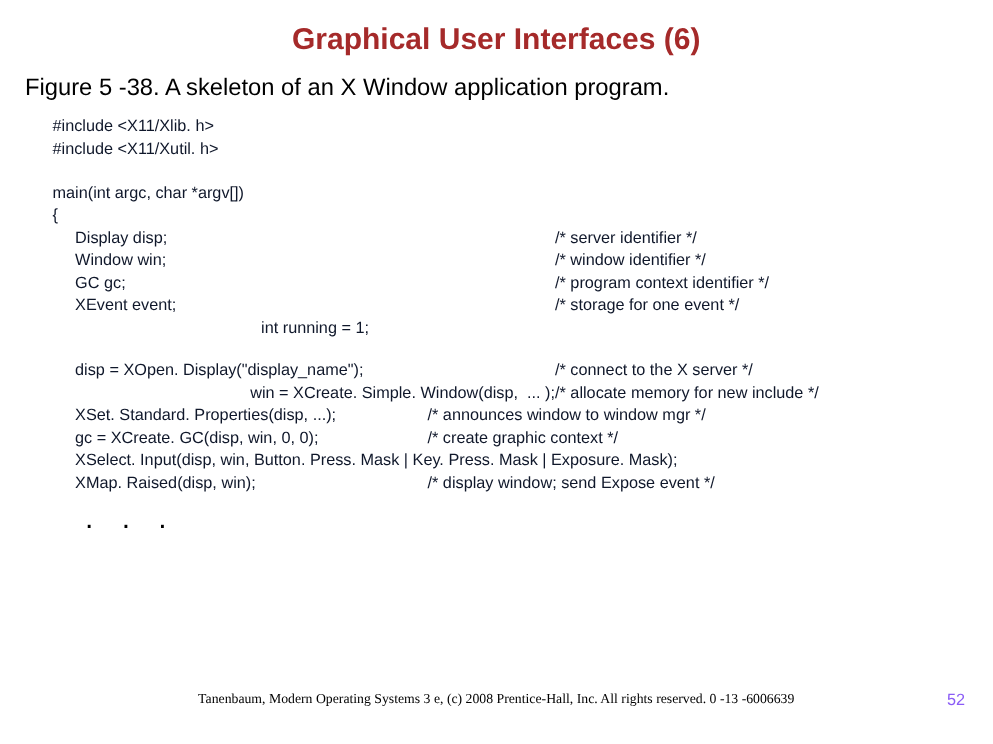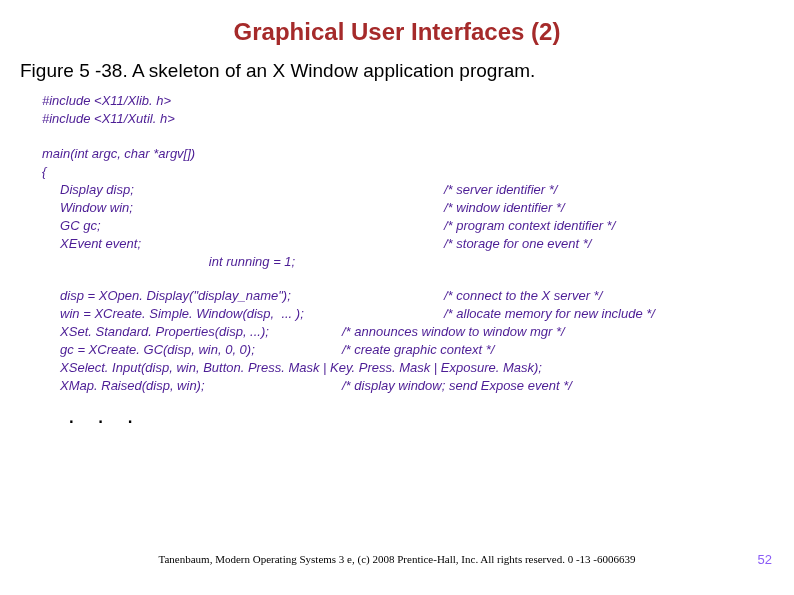--- a/index.html
+++ b/index.html
@@ -23,23 +23,22 @@
     font-size: 19px;
     color: #000;
     margin-left: 20px;
     margin-bottom: 10px;
   }
   .code-area {
     margin-left: 42px;
     margin-right: 20px;
     font-family: Arial, Helvetica, sans-serif;
     font-size: 13px;
-    color: #4c1d95;
+    color: #0f172a;
     line-height: 1.38;
-    font-style: italic;
   }
   .code-row {
     display: flex;
     white-space: pre;
   }
   .code-left {
     flex: 0 0 auto;
   }
   .code-comment {
     flex: 0 0 auto;
@@ -65,21 +64,21 @@
     position: absolute;
     bottom: 28px;
     right: 22px;
     font-size: 13px;
     color: #8b5cf6;
   }
 </style>
 </head>
 <body>
 
-<div class="slide-title">Graphical User Interfaces (2)</div>
+<div class="slide-title">Graphical User Interfaces (6)</div>
 
 <div class="caption">Figure 5 -38. A skeleton of an X Window application program.</div>
 
 <div class="code-area">
   <div class="code-row"><span class="code-left">#include &lt;X11/Xlib. h&gt;</span></div>
   <div class="code-row"><span class="code-left">#include &lt;X11/Xutil. h&gt;</span></div>
   <div class="gap"></div>
   <div class="code-row"><span class="code-left">main(int argc, char *argv[])</span></div>
   <div class="code-row"><span class="code-left">{</span></div>
 
@@ -104,21 +103,21 @@
     <span class="code-comment"></span>
   </div>
 
   <div class="gap"></div>
 
   <div class="code-row">
     <span class="code-left" style="width:402px;">     <span>disp = XOpen. Display("display_name");</span></span>
     <span class="code-comment">/* connect to the X server */</span>
   </div>
   <div class="code-row">
-    <span class="code-left" style="width:402px;">     <span>win = XCreate. Simple. Window(disp,  ... );</span></span>
+    <span class="code-left" style="width:402px;text-align:right;">     <span>win = XCreate. Simple. Window(disp,  ... );</span></span>
     <span class="code-comment">/* allocate memory for new include */</span>
   </div>
   <div class="code-row">
     <span class="code-left" style="width:300px;">     <span>XSet. Standard. Properties(disp, ...);</span></span>
     <span class="code-comment">/* announces window to window mgr */</span>
   </div>
   <div class="code-row">
     <span class="code-left" style="width:300px;">     <span>gc = XCreate. GC(disp, win, 0, 0);</span></span>
     <span class="code-comment">/* create graphic context */</span>
   </div>

